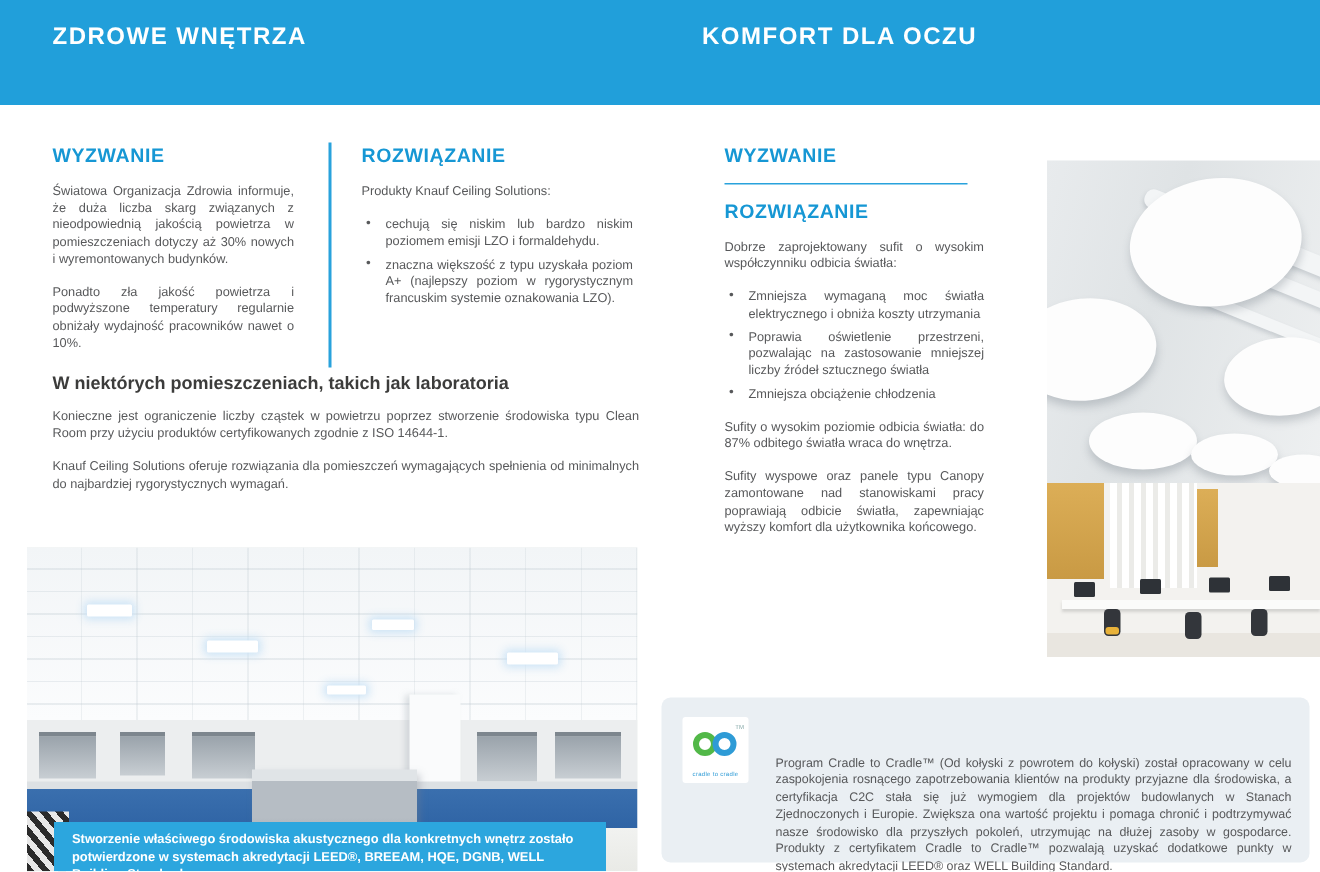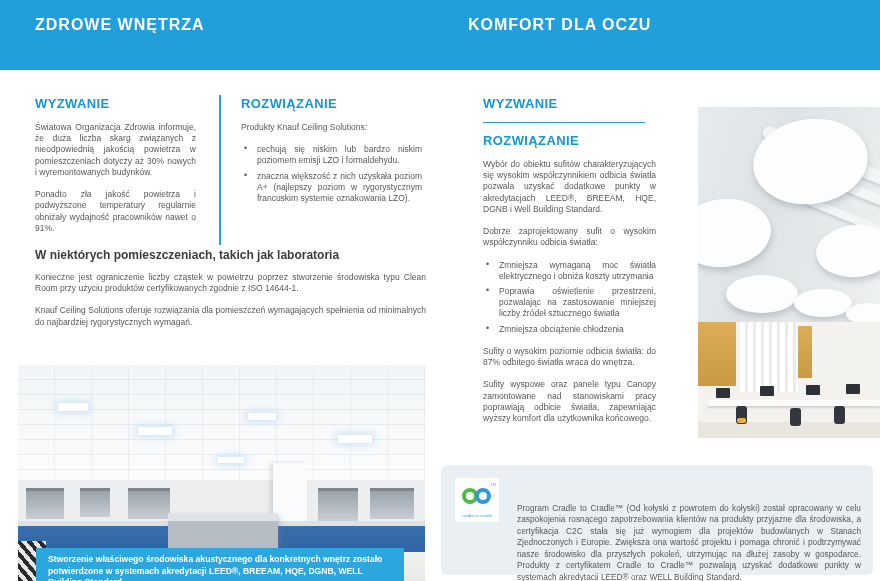--- a/index.html
+++ b/index.html
@@ -86,31 +86,31 @@
 <div class="page">
 
   <div class="header">
     <div class="title title-left">ZDROWE WNĘTRZA</div>
     <div class="title title-right">KOMFORT DLA OCZU</div>
   </div>
 
   <div class="col-left">
     <h2 class="h-cyan">WYZWANIE</h2>
     <p class="body-p">Światowa Organizacja Zdrowia informuje, że duża liczba skarg związanych z nieodpowiednią jakością powietrza w pomieszczeniach dotyczy aż 30% nowych i wyremontowanych budynków.</p>
-    <p class="body-p">Ponadto zła jakość powietrza i podwyższone temperatury regularnie obniżały wydajność pracowników nawet o 91%.</p>
+    <p class="body-p">Ponadto zła jakość powietrza i podwyższone temperatury regularnie obniżały wydajność pracowników nawet o 10%.</p>
   </div>
 
   <div class="divider-v"></div>
 
   <div class="col-mid">
     <h2 class="h-cyan">ROZWIĄZANIE</h2>
     <p class="body-p">Produkty Knauf Ceiling Solutions:</p>
     <ul class="bullets">
       <li>cechują się niskim lub bardzo niskim poziomem emisji LZO i formaldehydu.</li>
-      <li>znaczna większość z nich uzyskała poziom A+ (najlepszy poziom w rygorystycznym francuskim systemie oznakowania LZO).</li>
+      <li>znaczna większość z typu uzyskała poziom A+ (najlepszy poziom w rygorystycznym francuskim systemie oznakowania LZO).</li>
     </ul>
   </div>
 
   <div class="labs">
     <h3 class="h-dark">W niektórych pomieszczeniach, takich jak laboratoria</h3>
     <p class="body-p">Konieczne jest ograniczenie liczby cząstek w powietrzu poprzez stworzenie środowiska typu Clean Room przy użyciu produktów certyfikowanych zgodnie z ISO 14644-1.</p>
     <p class="body-p">Knauf Ceiling Solutions oferuje rozwiązania dla pomieszczeń wymagających spełnienia od minimalnych do najbardziej rygorystycznych wymagań.</p>
   </div>
 
   <div class="photo-lab">
@@ -135,21 +135,20 @@
     <div class="lab-stripes"></div>
     <div class="caption">
       <p>Stworzenie właściwego środowiska akustycznego dla konkretnych wnętrz zostało potwierdzone w systemach akredytacji LEED®, BREEAM, HQE, DGNB, WELL Building Standard.</p>
     </div>
   </div>
 
   <div class="col-right">
     <h2 class="h-cyan">WYZWANIE</h2>
     <hr class="divider-h">
     <h2 class="h-cyan">ROZWIĄZANIE</h2>
-    <p class="body-p">Wybór do obiektu sufitów charakteryzujących się wysokim współczynnikiem odbicia światła pozwala uzyskać dodatkowe punkty w akredytacjach LEED®, BREEAM, HQE, DGNB i Well Building Standard.</p>
     <p class="body-p">Dobrze zaprojektowany sufit o wysokim współczynniku odbicia światła:</p>
     <ul class="bullets">
       <li>Zmniejsza wymaganą moc światła elektrycznego i obniża koszty utrzymania</li>
       <li>Poprawia oświetlenie przestrzeni, pozwalając na zastosowanie mniejszej liczby źródeł sztucznego światła</li>
       <li>Zmniejsza obciążenie chłodzenia</li>
     </ul>
     <p class="body-p">Sufity o wysokim poziomie odbicia światła: do 87% odbitego światła wraca do wnętrza.</p>
     <p class="body-p">Sufity wyspowe oraz panele typu Canopy zamontowane nad stanowiskami pracy poprawiają odbicie światła, zapewniając wyższy komfort dla użytkownika końcowego.</p>
   </div>
 

